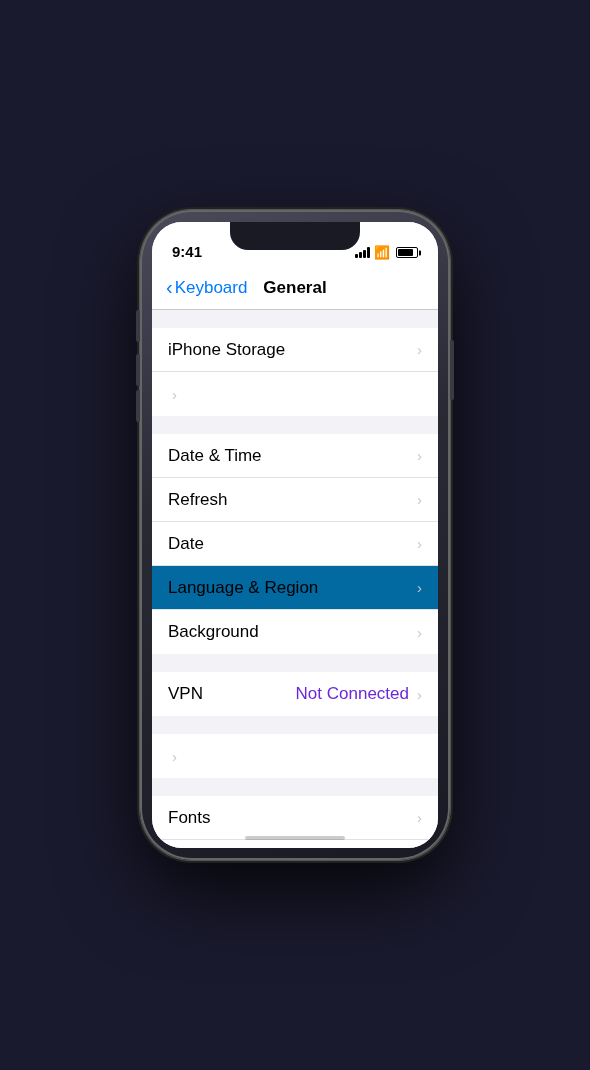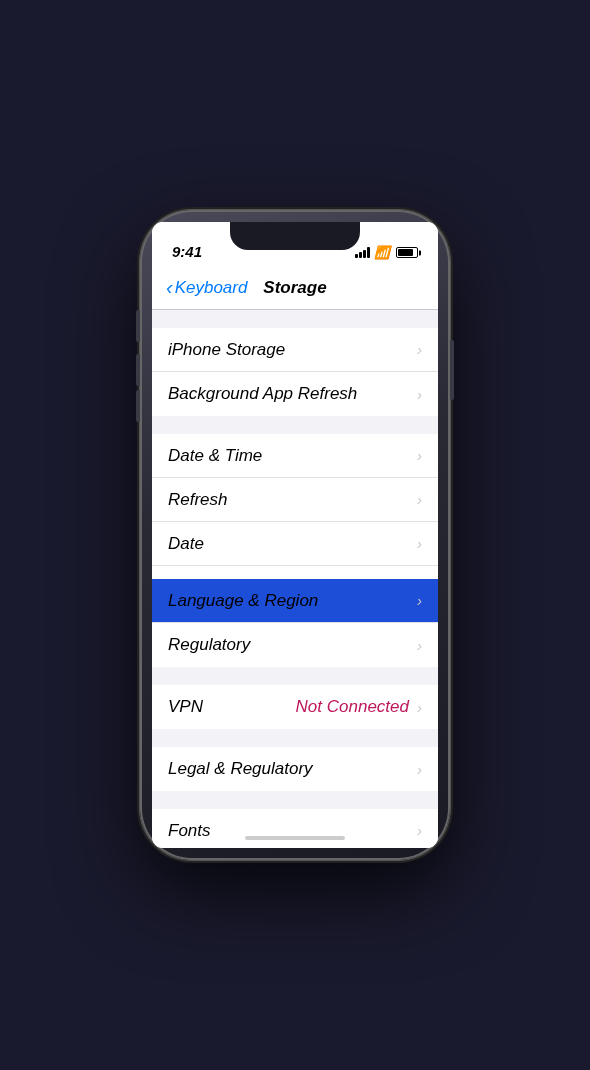--- a/index.html
+++ b/index.html
@@ -46,24 +46,23 @@
       width: 4px;
       height: 60px;
       background: #3a3a45;
       border-radius: 0 2px 2px 0;
     }
 
     .phone-inner {
       width: 100%;
       height: 100%;
       background: #f2f2f7;
-      border-radius: 11px;
+      border-radius: 30px;
       overflow: hidden;
       position: relative;
-      font-style: italic;
     }
 
     
     .notch {
       position: absolute;
       top: 0;
       left: 50%;
       transform: translateX(-50%);
       width: 130px;
       height: 28px;
@@ -202,38 +201,37 @@
       cursor: pointer;
       position: relative;
       gap: 9px;
     }
 
     .settings-row:last-child {
       border-bottom: none;
     }
 
     .settings-row.highlighted {
-      background: #1d4ed8;
-      margin-top: 13px;
+      background: #0369a1;
     }
 
     .row-label {
       font-size: 17px;
       color: #000;
     }
 
     .row-right {
       display: flex;
       align-items: center;
       gap: 4px;
     }
 
     .row-value {
       font-size: 17px;
-      color: #be185d;
+      color: #6d28d9;
     }
 
     .chevron {
       color: #c7c7cc;
       font-size: 15px;
       margin-left: 4px;
     }
 
     .home-indicator {
       position: absolute;
@@ -268,36 +266,35 @@
           <div class="battery-fill"></div>
         </div>
       </div>
     </div>
 
     <div class="nav-bar">
       <div class="nav-back">
         <span class="nav-back-chevron">‹</span>
         <span>Keyboard</span>
       </div>
-      <span class="nav-title">Storage</span>
+      <span class="nav-title">General</span>
     </div>
 
     <div class="scroll-area">
 
       <div class="section-gap"></div>
 
       <div class="settings-group">
         <div class="settings-row">
           <span class="row-label">iPhone Storage</span>
           <div class="row-right">
             <span class="chevron">›</span>
           </div>
         </div>
         <div class="settings-row">
-          <span class="row-label">Background App Refresh</span>
           <div class="row-right">
             <span class="chevron">›</span>
           </div>
         </div>
       </div>
 
       <div class="section-gap"></div>
 
       <div class="settings-group">
         <div class="settings-row">
@@ -318,21 +315,21 @@
             <span class="chevron">›</span>
           </div>
         </div>
         <div class="settings-row highlighted">
           <span class="row-label">Language &amp; Region</span>
           <div class="row-right">
             <span class="chevron">›</span>
           </div>
         </div>
         <div class="settings-row">
-          <span class="row-label">Regulatory</span>
+          <span class="row-label">Background</span>
           <div class="row-right">
             <span class="chevron">›</span>
           </div>
         </div>
       </div>
 
       <div class="section-gap"></div>
 
       <div class="settings-group">
         <div class="settings-row">
@@ -341,21 +338,20 @@
             <span class="row-value">Not Connected</span>
             <span class="chevron">›</span>
           </div>
         </div>
       </div>
 
       <div class="section-gap"></div>
 
       <div class="settings-group">
         <div class="settings-row">
-          <span class="row-label">Legal &amp; Regulatory</span>
           <div class="row-right">
             <span class="chevron">›</span>
           </div>
         </div>
       </div>
 
       <div class="section-gap"></div>
 
       <div class="settings-group">
         <div class="settings-row">

